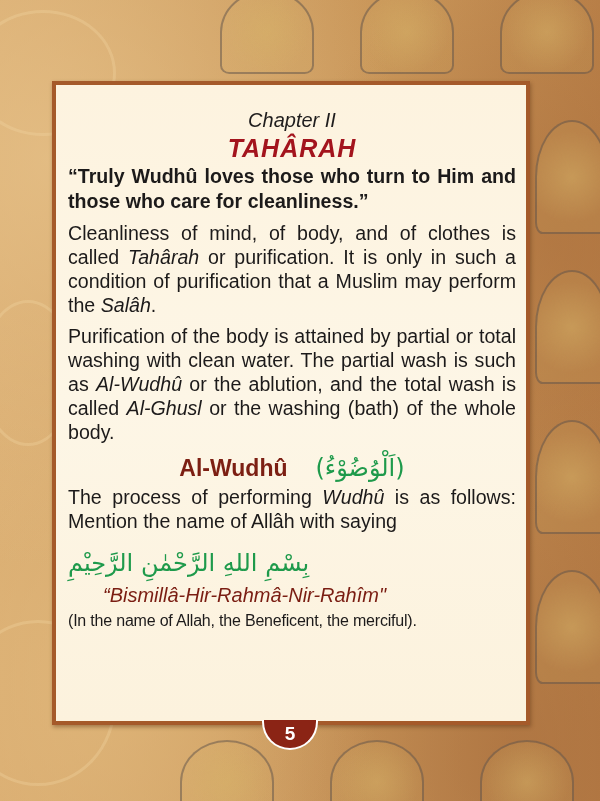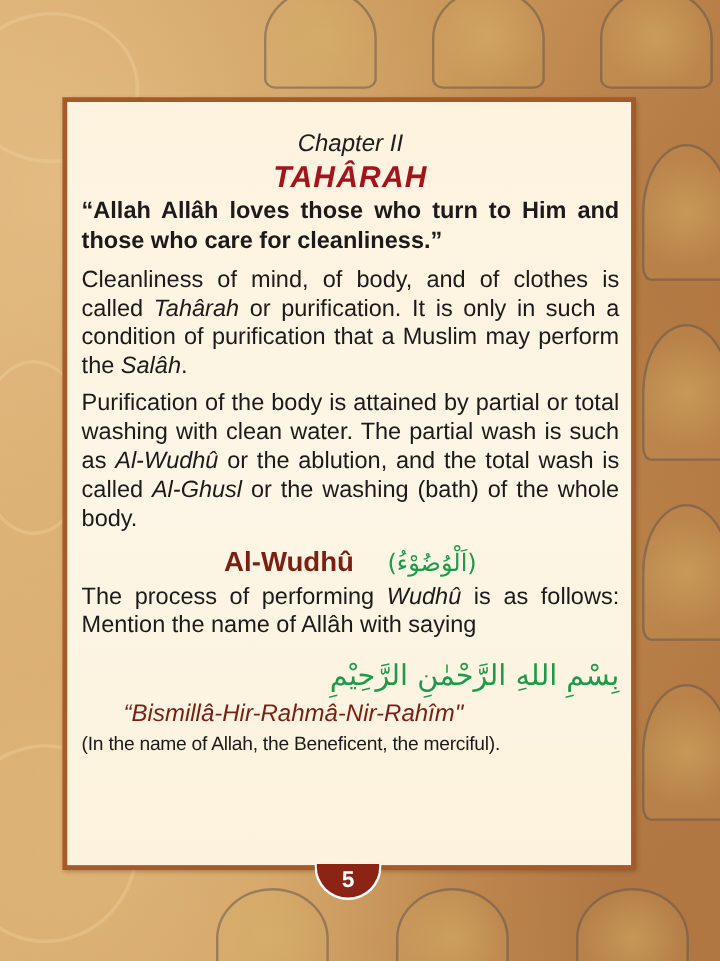--- a/index.html
+++ b/index.html
@@ -86,26 +86,26 @@
       height: 34px;
       line-height: 34px;
     }
     .subhead .en {
       font-weight: bold;
       font-size: 23px;
       color: #7c1f13;
     }
     .subhead .ar {
       font-family: "DejaVu Sans", sans-serif;
-      font-size: 20px;
+      font-size: 24px;
       color: #1e9a4b;
       margin-left: 28px;
     }
     .arabic {
-      text-align: right;
+      text-align: left;
       font-family: "DejaVu Sans", sans-serif;
       font-size: 24px;
       color: #1e9a4b;
       height: 36px;
       line-height: 36px;
       margin-top: 2px;
     }
     .translit {
       font-style: italic;
       font-size: 20px;
@@ -157,21 +157,21 @@
   <div class="ornament" style="left:330px;top:740px;width:90px;height:80px;"></div>
   <div class="ornament" style="left:480px;top:740px;width:90px;height:80px;"></div>
 </div>
 
 <div class="card">
   <div class="content">
     <div class="chapter">Chapter II</div>
     <div class="title">TAHÂRAH</div>
 
 
-    <p class="para quote">“Allah Allâh loves those who turn to Him and those who care for cleanliness.”</p>
+    <p class="para quote">“Truly Wudhû loves those who turn to Him and those who care for cleanliness.”</p>
 
     <p class="para"><span>Cleanliness of mind, of body, and of clothes is called </span><span class="it">Tahârah</span><span> or purification. It is only in such a condition of purification that a Muslim may perform the </span><span class="it">Salâh</span><span>.</span></p>
 
     <p class="para"><span>Purification of the body is attained by partial or total washing with clean water. The partial wash is such as </span><span class="it">Al-Wudhû</span><span> or the ablution, and the total wash is called </span><span class="it">Al-Ghusl</span><span> or the washing (bath) of the whole body.</span></p>
 
     <div class="subhead">
       <span class="en">Al-Wudhû</span><span class="ar" dir="rtl">(اَلْوُضُوْءُ)</span>
     </div>
 
     <p class="para" style="margin-bottom:12px;"><span>The process of performing </span><span class="it">Wudhû</span><span> is as follows: Mention the name of Allâh with saying</span></p>

